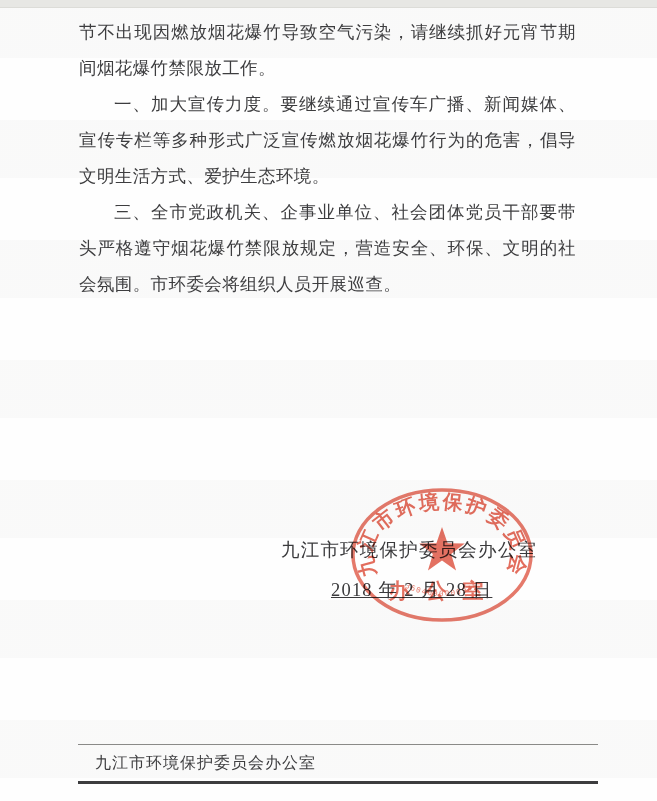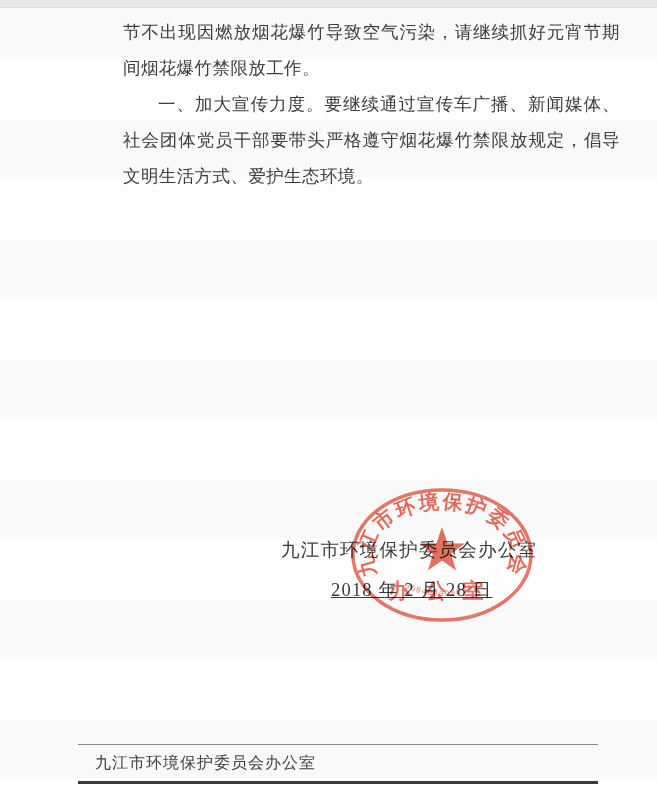--- a/index.html
+++ b/index.html
@@ -21,21 +21,20 @@
   .top-strip{
     position:absolute;left:0;top:0;width:657px;height:7px;
     background:#e7e7e4;
     border-bottom:1px solid #dcdcd8;
   }
   .body-text{
     position:absolute;left:79px;top:14px;width:497px;
     font-size:17.5px;line-height:36px;color:#3d3d3f;
     text-align:justify;
     letter-spacing:0.4px;
-    margin-left:44px;
   }
   .body-text p{margin:0;padding:0;}
   .body-text p.indent{text-indent:2em;}
   .signature{
     position:absolute;left:0;top:0;width:657px;color:#3a3a3c;
   }
   .sig-org{
     position:absolute;left:281px;top:537px;
     font-size:18.5px;letter-spacing:1.2px;white-space:nowrap;
   }
@@ -65,21 +64,22 @@
 </style>
 </head>
 <body>
 
 <div class="page">
 
   <div class="top-strip"></div>
 
   <div class="body-text">
     <p>节不出现因燃放烟花爆竹导致空气污染，请继续抓好元宵节期间烟花爆竹禁限放工作。</p>
-    <p class="indent">一、加大宣传力度。要继续通过宣传车广播、新闻媒体、社会团体党员干部要带头严格遵守烟花爆竹禁限放规定，倡导文明生活方式、爱护生态环境。</p>
+    <p class="indent">一、加大宣传力度。要继续通过宣传车广播、新闻媒体、宣传专栏等多种形式广泛宣传燃放烟花爆竹行为的危害，倡导文明生活方式、爱护生态环境。</p>
+    <p class="indent">三、全市党政机关、企事业单位、社会团体党员干部要带头严格遵守烟花爆竹禁限放规定，营造安全、环保、文明的社会氛围。市环委会将组织人员开展巡查。</p>
   </div>
 
   <div class="signature">
     <div class="sig-org">九江市环境保护委员会办公室</div>
     <div class="sig-date">2018 年 2 月 28 日</div>
   </div>
 
   <svg class="seal" viewBox="0 0 190 148" aria-hidden="true">
     <defs>
       <path id="sealTopArc" d="M 29 90 A 70 47 0 1 1 161 90" fill="none"></path>

